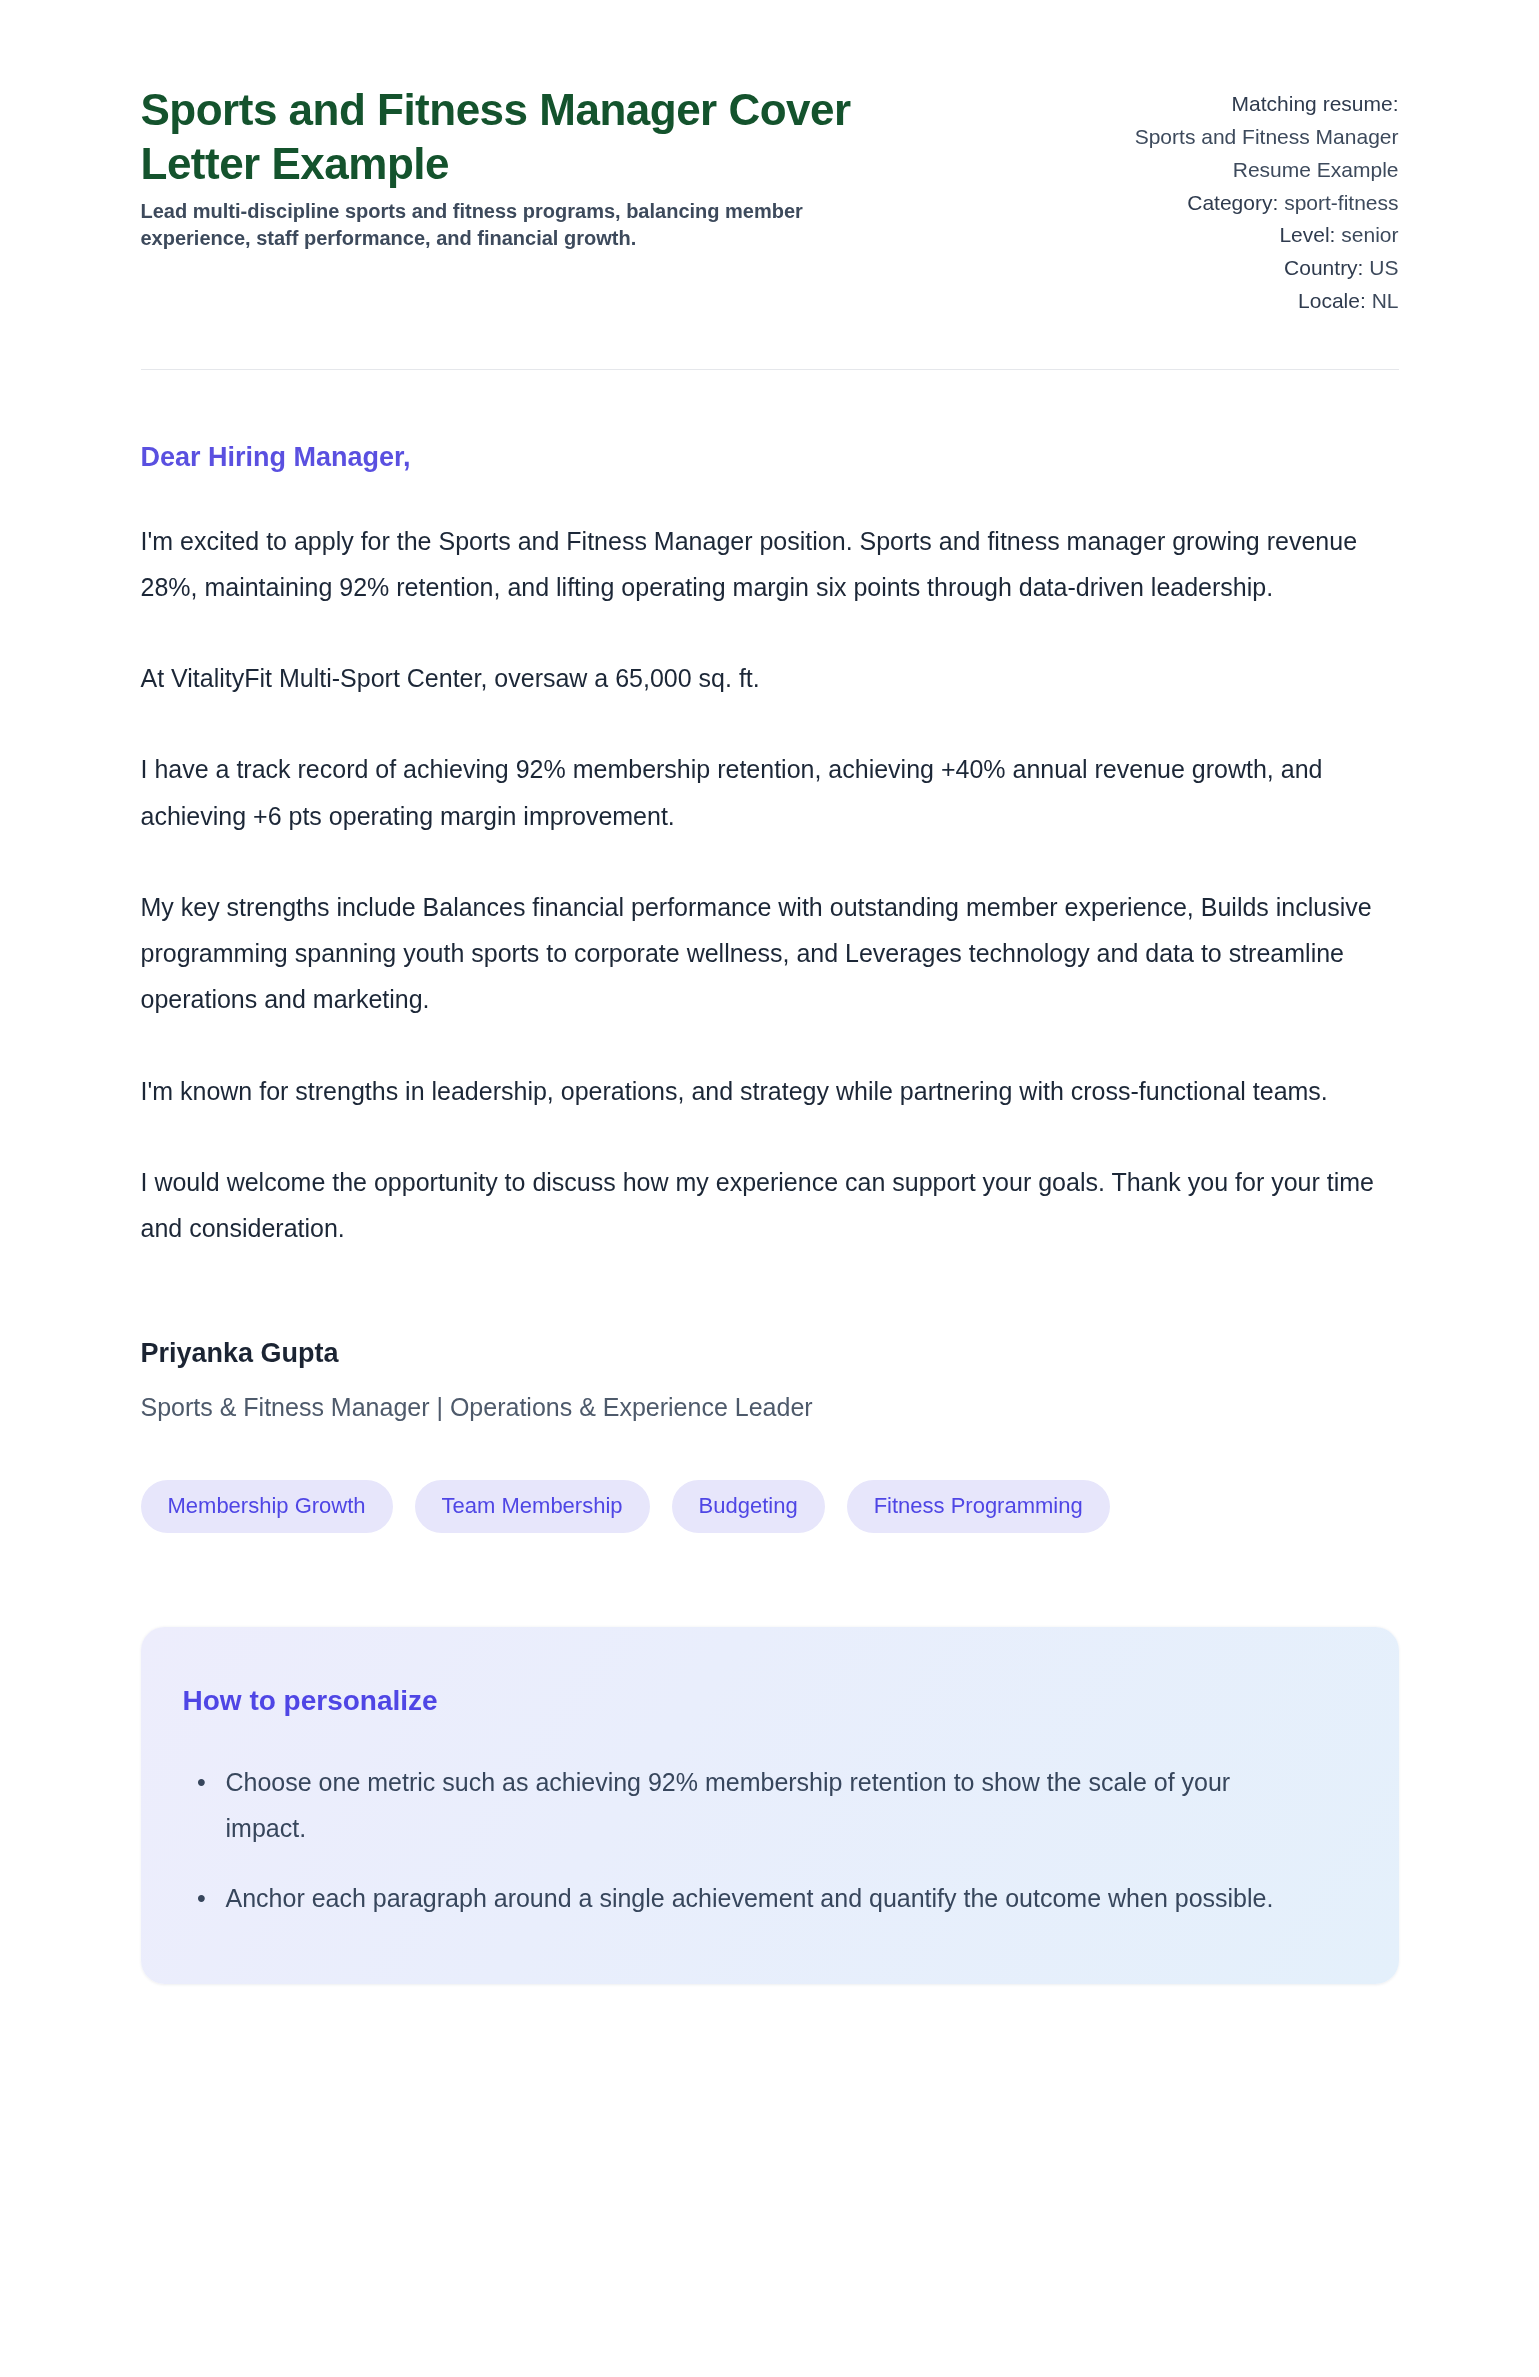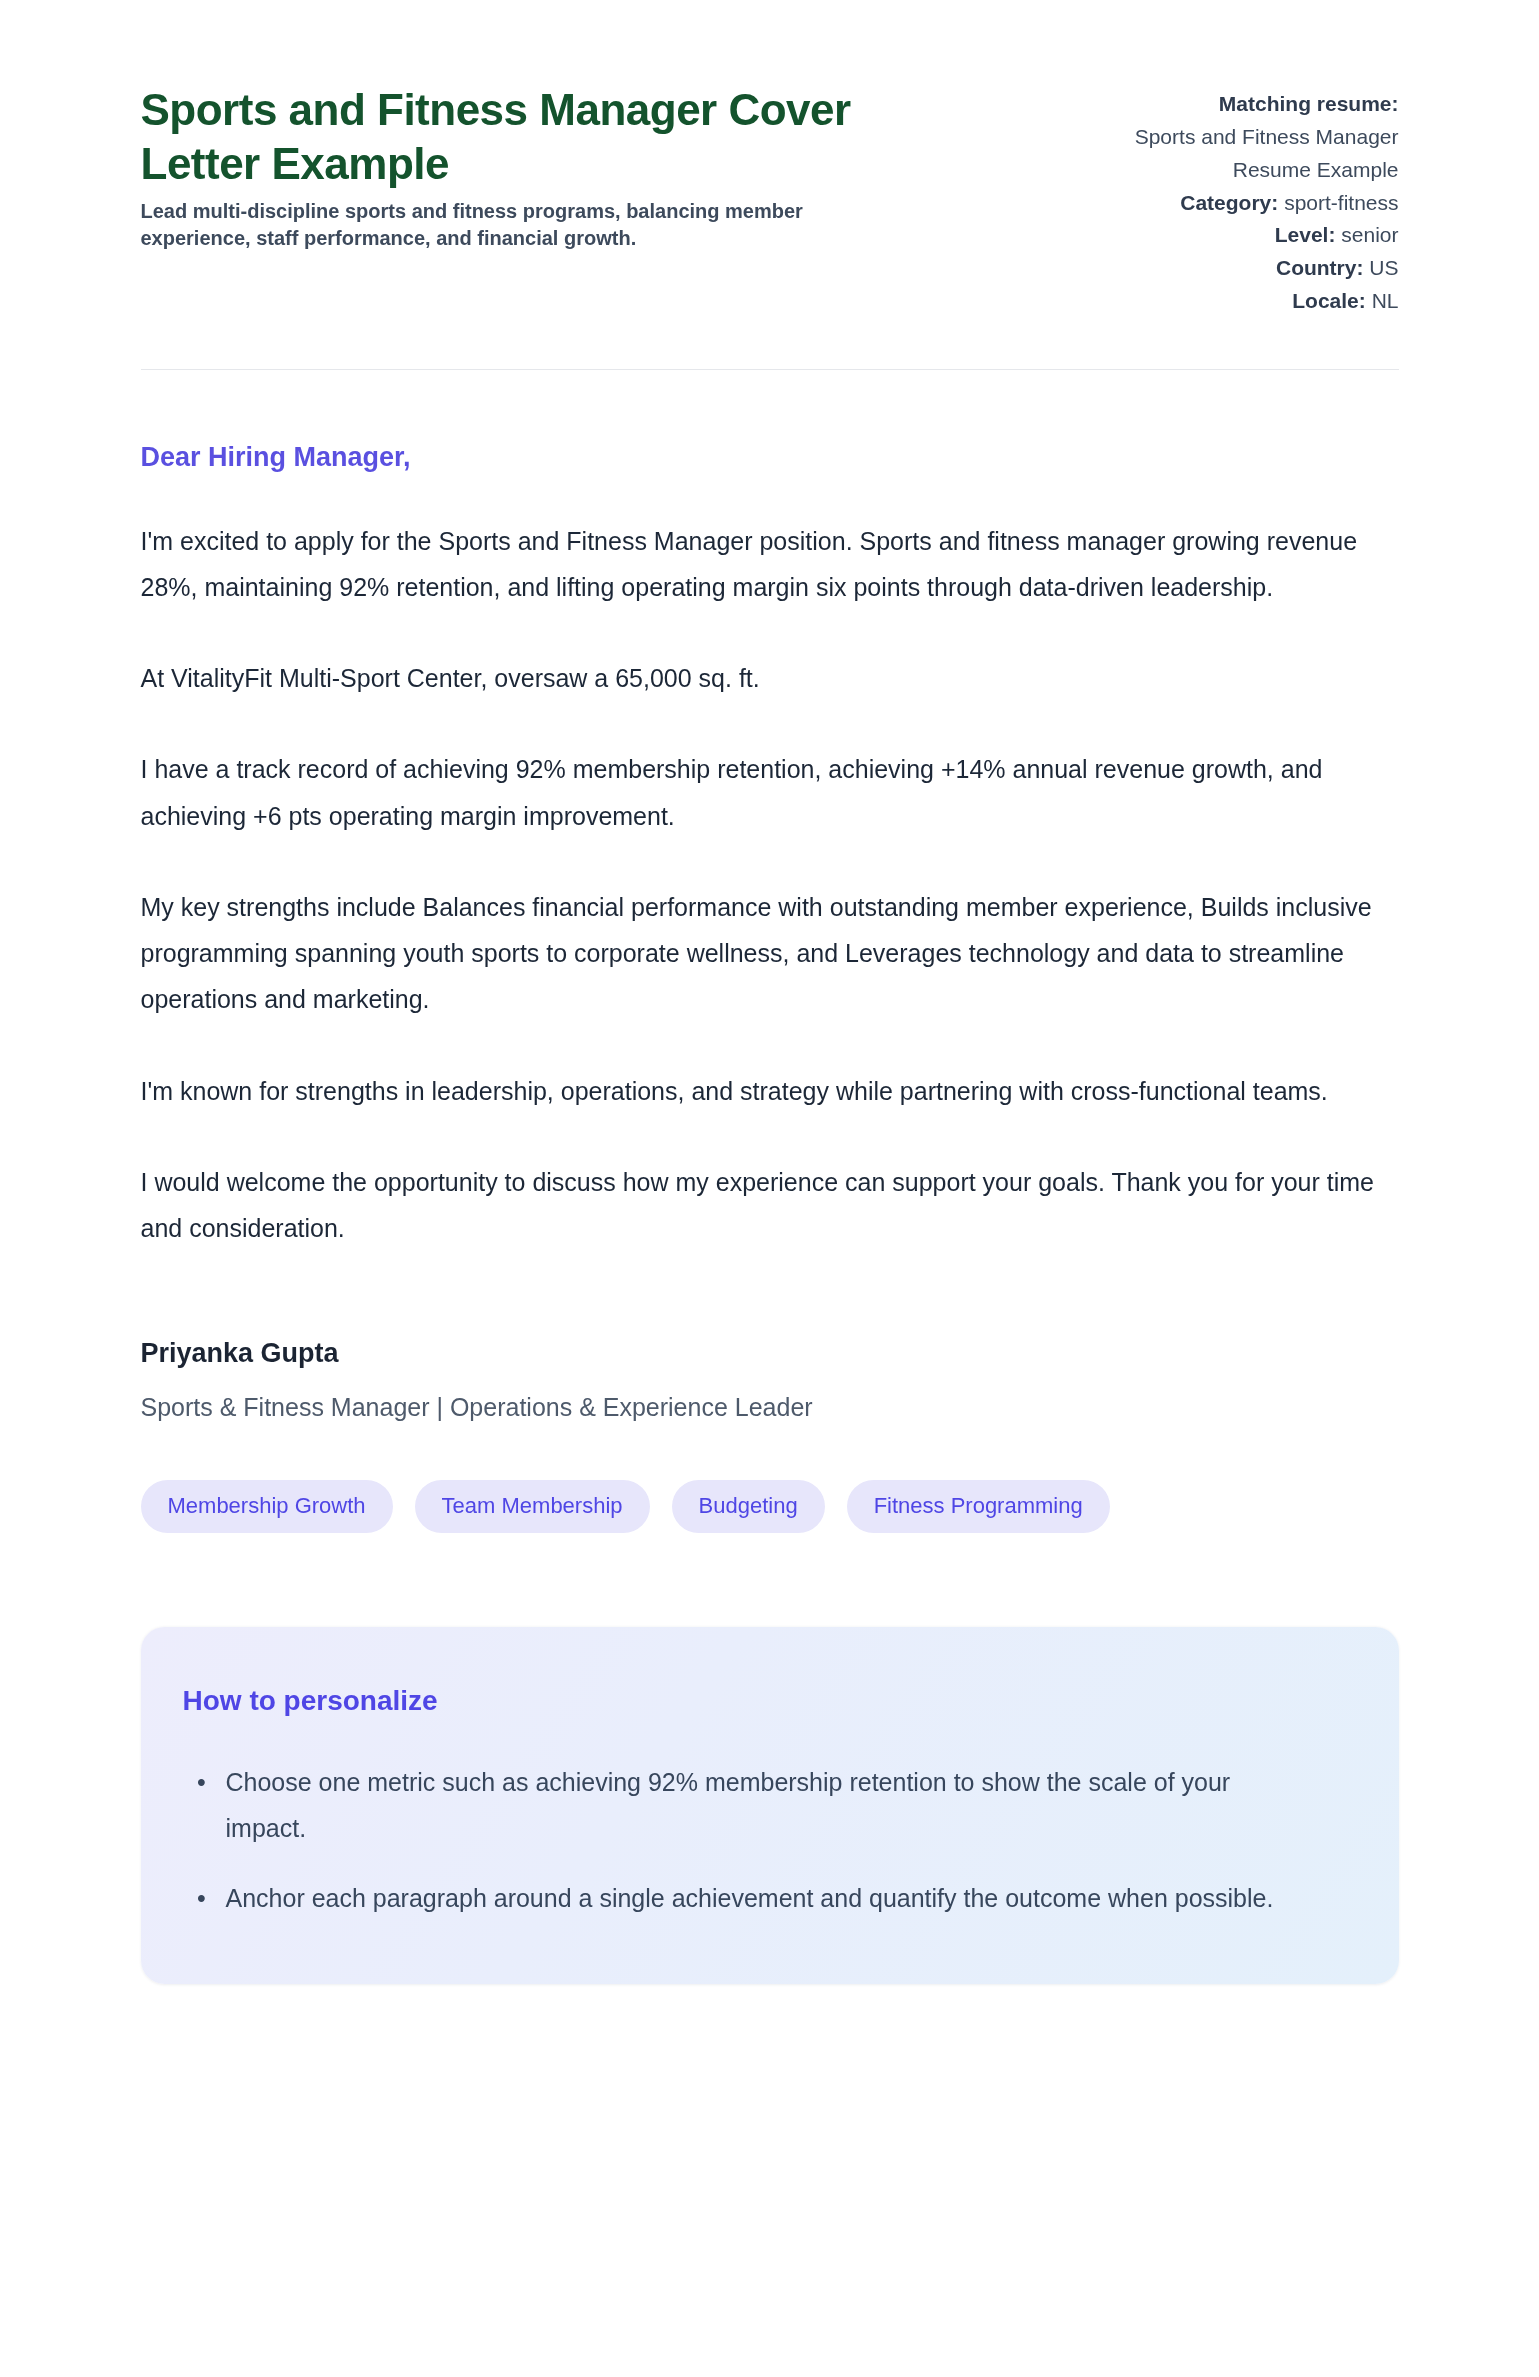--- a/index.html
+++ b/index.html
@@ -38,21 +38,21 @@
     color: #3d4a5c;
   }
   .meta {
     width: 272px;
     margin-top: 5.4px;
     text-align: right;
     font-size: 21px;
     line-height: 1.56;
     color: #3d4a5c;
   }
-  .meta-label { font-weight: bold; color: #2f3b4e; }
+  .meta-label { font-weight: normal; color: #2f3b4e; }
   .meta-label.block { display: block; }
   .meta-value { color: #3d4a5c; text-decoration: none; }
 
   .divider {
     border: none;
     border-top: 1.8px solid #e5e7eb;
     margin-top: 51px;
   }
 
   
@@ -173,21 +173,21 @@
     </aside>
   </header>
 
   <hr class="divider">
 
   <section class="letter">
     <h2 class="greeting">Dear Hiring Manager,</h2>
 
     <p class="body-par">I'm excited to apply for the Sports and Fitness Manager position. Sports and fitness manager growing revenue 28%, maintaining 92% retention, and lifting operating margin six points through data-driven leadership.</p>
     <p class="body-par">At VitalityFit Multi-Sport Center, oversaw a 65,000 sq. ft.</p>
-    <p class="body-par">I have a track record of achieving 92% membership retention, achieving +14% annual revenue growth, and achieving +6 pts operating margin improvement.</p>
+    <p class="body-par">I have a track record of achieving 92% membership retention, achieving +40% annual revenue growth, and achieving +6 pts operating margin improvement.</p>
     <p class="body-par">My key strengths include Balances financial performance with outstanding member experience, Builds inclusive programming spanning youth sports to corporate wellness, and Leverages technology and data to streamline operations and marketing.</p>
     <p class="body-par">I'm known for strengths in leadership, operations, and strategy while partnering with cross-functional teams.</p>
     <p class="body-par">I would welcome the opportunity to discuss how my experience can support your goals. Thank you for your time and consideration.</p>
 
     <p class="sig-name">Priyanka Gupta</p>
     <p class="sig-role">Sports &amp; Fitness Manager | Operations &amp; Experience Leader</p>
   </section>
 
   <section class="tags">
     <span class="tag">Membership Growth</span>

